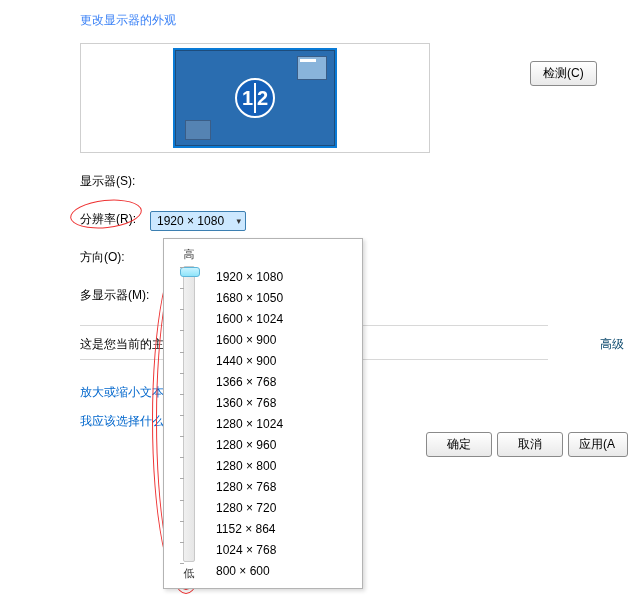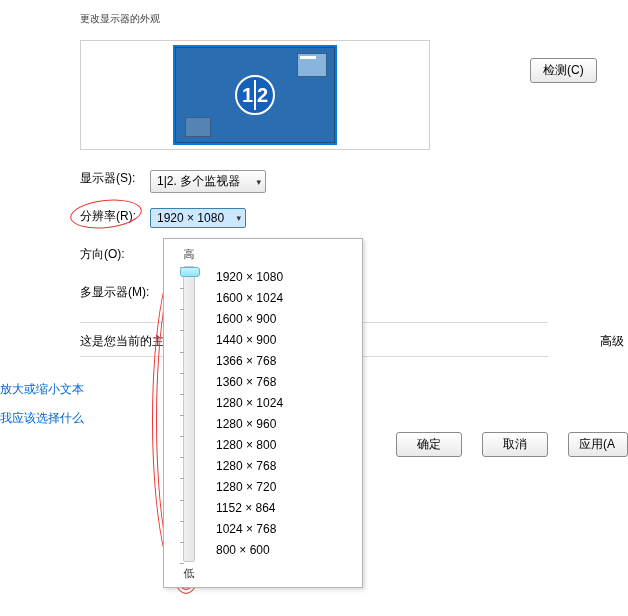--- a/index.html
+++ b/index.html
@@ -10,22 +10,22 @@
     }
     body {
       background: #fff;
       font-size: 12px;
       color: #000;
       width: 628px;
       height: 616px;
       position: relative;
     }
     .page-title {
-      color: #404040;
-      font-size: 10px;
+      color: #3b82f6;
+      font-size: 12px;
       padding: 12px 12px 14px 80px;
     }
     .monitor-row {
       display: flex;
       align-items: flex-start;
       padding-left: 80px;
     }
     .monitor-frame {
       border: 1px solid #cfcfcf;
       display: inline-block;
@@ -156,25 +156,26 @@
     }
     .current-line {
       padding-left: 80px;
       font-size: 12px;
       display: flex;
       justify-content: space-between;
       align-items: flex-start;
       margin-bottom: 6px;
     }
     .advanced-link {
-      color: #000000;
+      color: #0c4a6e;
       cursor: pointer;
       margin-right: 4px;
     }
     .links-block {
+      padding-left: 80px;
       margin-top: 24px;
     }
     .links-block .link {
       color: #0066cc;
       cursor: pointer;
       display: block;
       margin-bottom: 12px;
       font-size: 12px;
     }
 
@@ -238,21 +239,21 @@
       font-size: 12px;
       color: #000;
     }
 
     
     .bottom-buttons {
       position: absolute;
       right: 0;
       top: 432px;
       display: flex;
-      gap: 20px;
+      gap: 5px;
     }
     .bottom-buttons .win-button {
       min-width: 66px;
       padding: 3px 10px;
     }
     .bottom-buttons .win-button.apply {
       min-width: 46px;
       padding-right: 12px;
     }
 
@@ -303,21 +304,20 @@
     </div>
   </div>
   <div class="side-buttons">
     <button class="win-button">检测(C)</button>
   </div>
 </div>
 
 <div class="form-rows">
   <div class="form-row">
     <span class="form-label">显示器(S):</span>
-    <div class="combo" style="min-width:116px;">1|2. 多个监视器</div>
   </div>
   <div class="form-row">
     <span class="form-label">分辨率(R):</span>
     <div class="combo selected" style="min-width:96px;">1920 × 1080</div>
   </div>
   <div class="form-row">
     <span class="form-label">方向(O):</span>
   </div>
   <div class="form-row">
     <span class="form-label">多显示器(M):</span>
@@ -356,20 +356,21 @@
         <div class="slider-tick" style="top: 211.429px;"></div>
         <div class="slider-tick" style="top: 232.571px;"></div>
         <div class="slider-tick" style="top: 253.714px;"></div>
         <div class="slider-tick" style="top: 274.857px;"></div>
         <div class="slider-tick" style="top: 296px;"></div>
       </div>
     <div class="slider-label">低</div>
   </div>
   <div class="res-list">
       <div>1920 × 1080</div>
+      <div>1680 × 1050</div>
       <div>1600 × 1024</div>
       <div>1600 × 900</div>
       <div>1440 × 900</div>
       <div>1366 × 768</div>
       <div>1360 × 768</div>
       <div>1280 × 1024</div>
       <div>1280 × 960</div>
       <div>1280 × 800</div>
       <div>1280 × 768</div>
       <div>1280 × 720</div>

